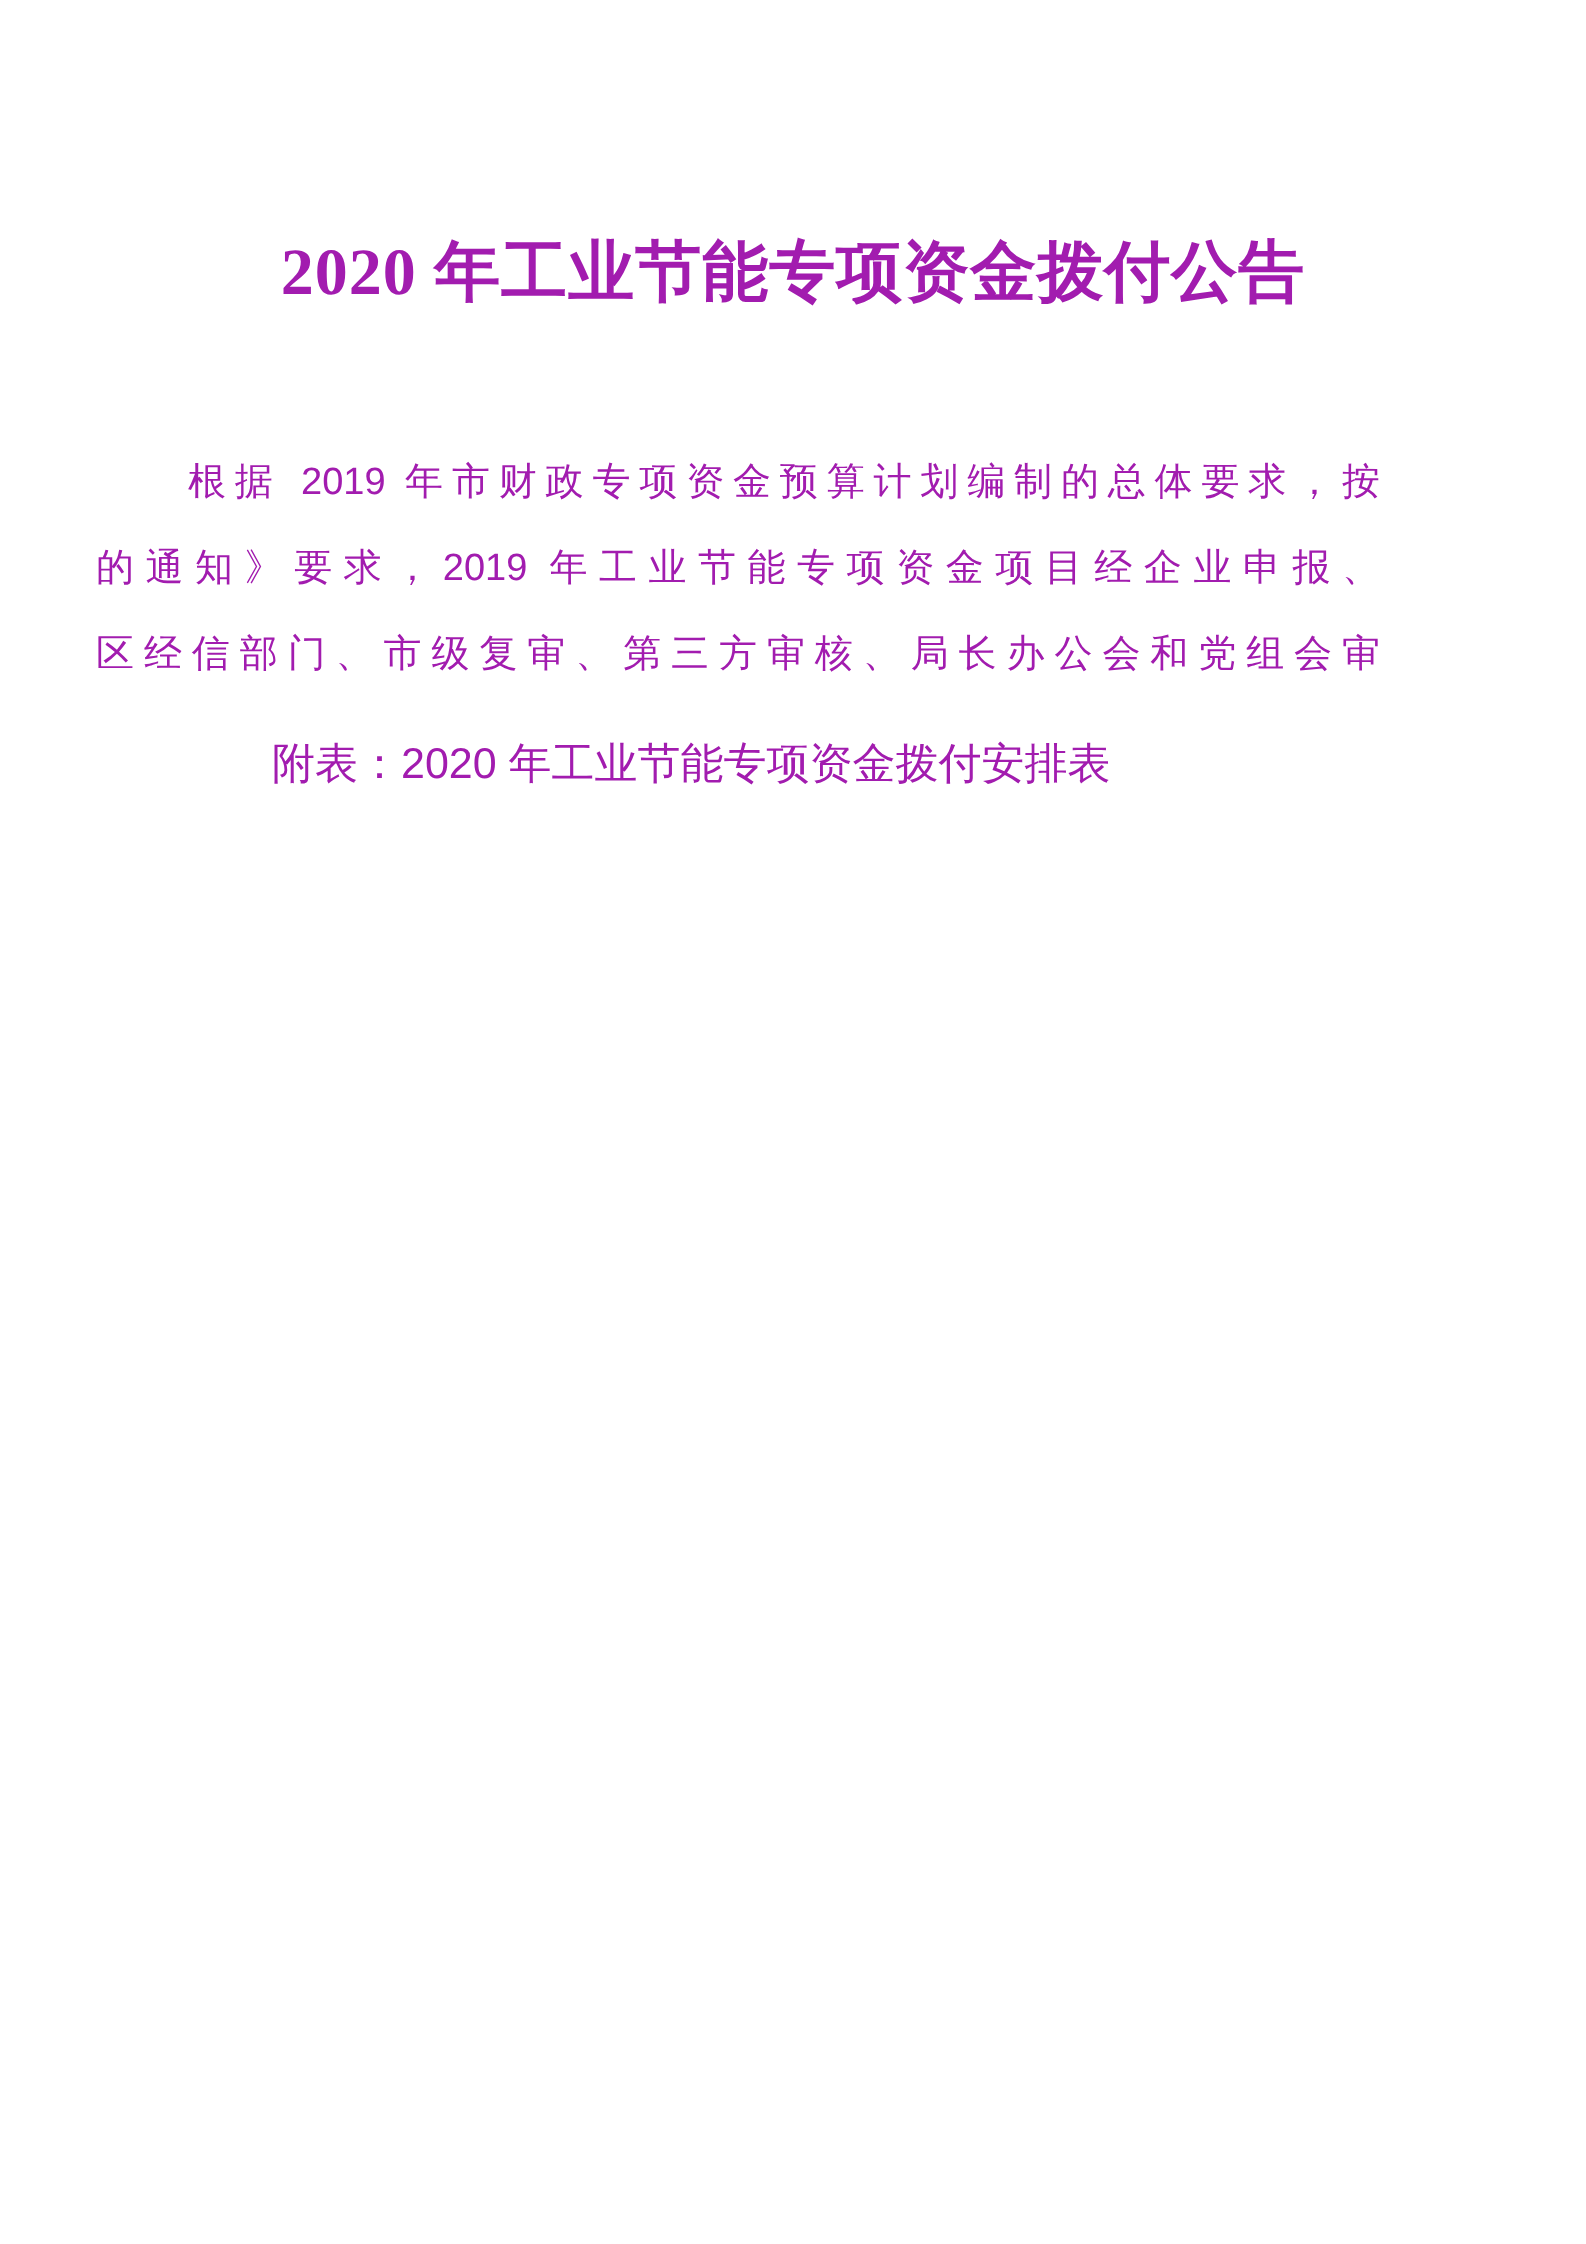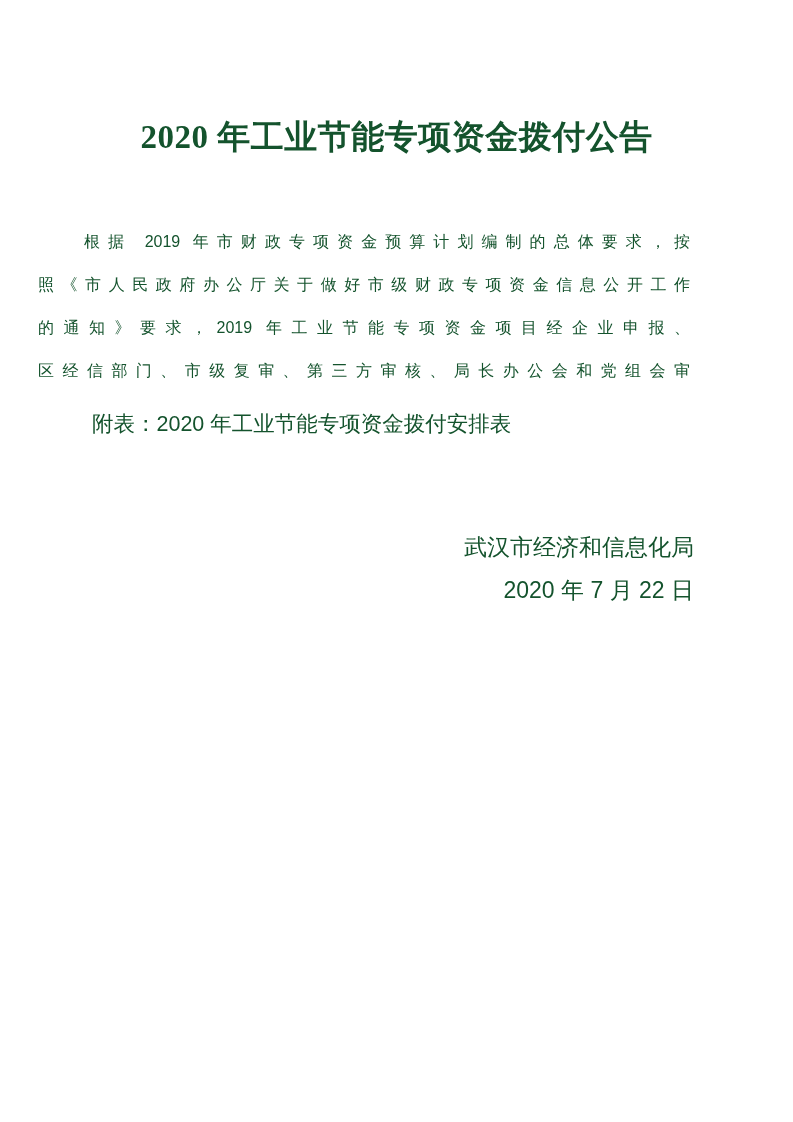--- a/index.html
+++ b/index.html
@@ -5,82 +5,78 @@
   html, body {
     margin: 0;
     padding: 0;
     background: #ffffff;
   }
   .page {
     position: relative;
     width: 793px;
     height: 1122px;
     background: #ffffff;
-    color: #14532d;
+    color: #a21caf;
     overflow: hidden;
     font-family: "Liberation Sans", sans-serif;
   }
   .doc-title {
     padding-top: 91px;
     font-family: "Liberation Serif", serif;
     font-weight: bold;
     font-size: 33px;
     line-height: 48px;
     text-align: center;
     letter-spacing: 0.5px;
     white-space: nowrap;
   }
   .body-block {
     margin-top: 60px;
-    padding-left: 38px;
+    padding-left: 48px;
     padding-right: 103px;
-    font-size: 16px;
+    font-size: 19px;
     line-height: 42.8px;
   }
   .body-line {
     white-space: nowrap;
   }
   .body-line.just {
     white-space: normal;
     text-align: justify;
     text-align-last: justify;
   }
   .body-line.first {
     text-indent: 46px;
   }
   .attachment-block {
     margin-top: 11px;
     padding-left: 92px;
     font-size: 21.5px;
     line-height: 42.8px;
+    margin-left: 44px;
   }
   .signature-block {
     margin-top: 80px;
     padding-right: 99px;
     text-align: right;
     font-size: 23px;
     line-height: 42.8px;
   }
 </style>
 </head>
 <body>
 
 <div class="page">
 
   <h1 class="doc-title">2020 年工业节能专项资金拨付公告</h1>
 
   <div class="body-block">
     <div class="body-line just first">根据 2019 年市财政专项资金预算计划编制的总体要求，按</div>
-    <div class="body-line just">照《市人民政府办公厅关于做好市级财政专项资金信息公开工作</div>
     <div class="body-line just">的通知》要求，2019 年工业节能专项资金项目经企业申报、</div>
     <div class="body-line just">区经信部门、市级复审、第三方审核、局长办公会和党组会审</div>
   </div>
 
   <div class="attachment-block">
     <div class="body-line">附表：2020 年工业节能专项资金拨付安排表</div>
   </div>
 
-  <div class="signature-block">
-    <div>武汉市经济和信息化局</div>
-    <div>2020 年 7 月 22 日</div>
-  </div>
 
 </div>
 
 </body></html>

